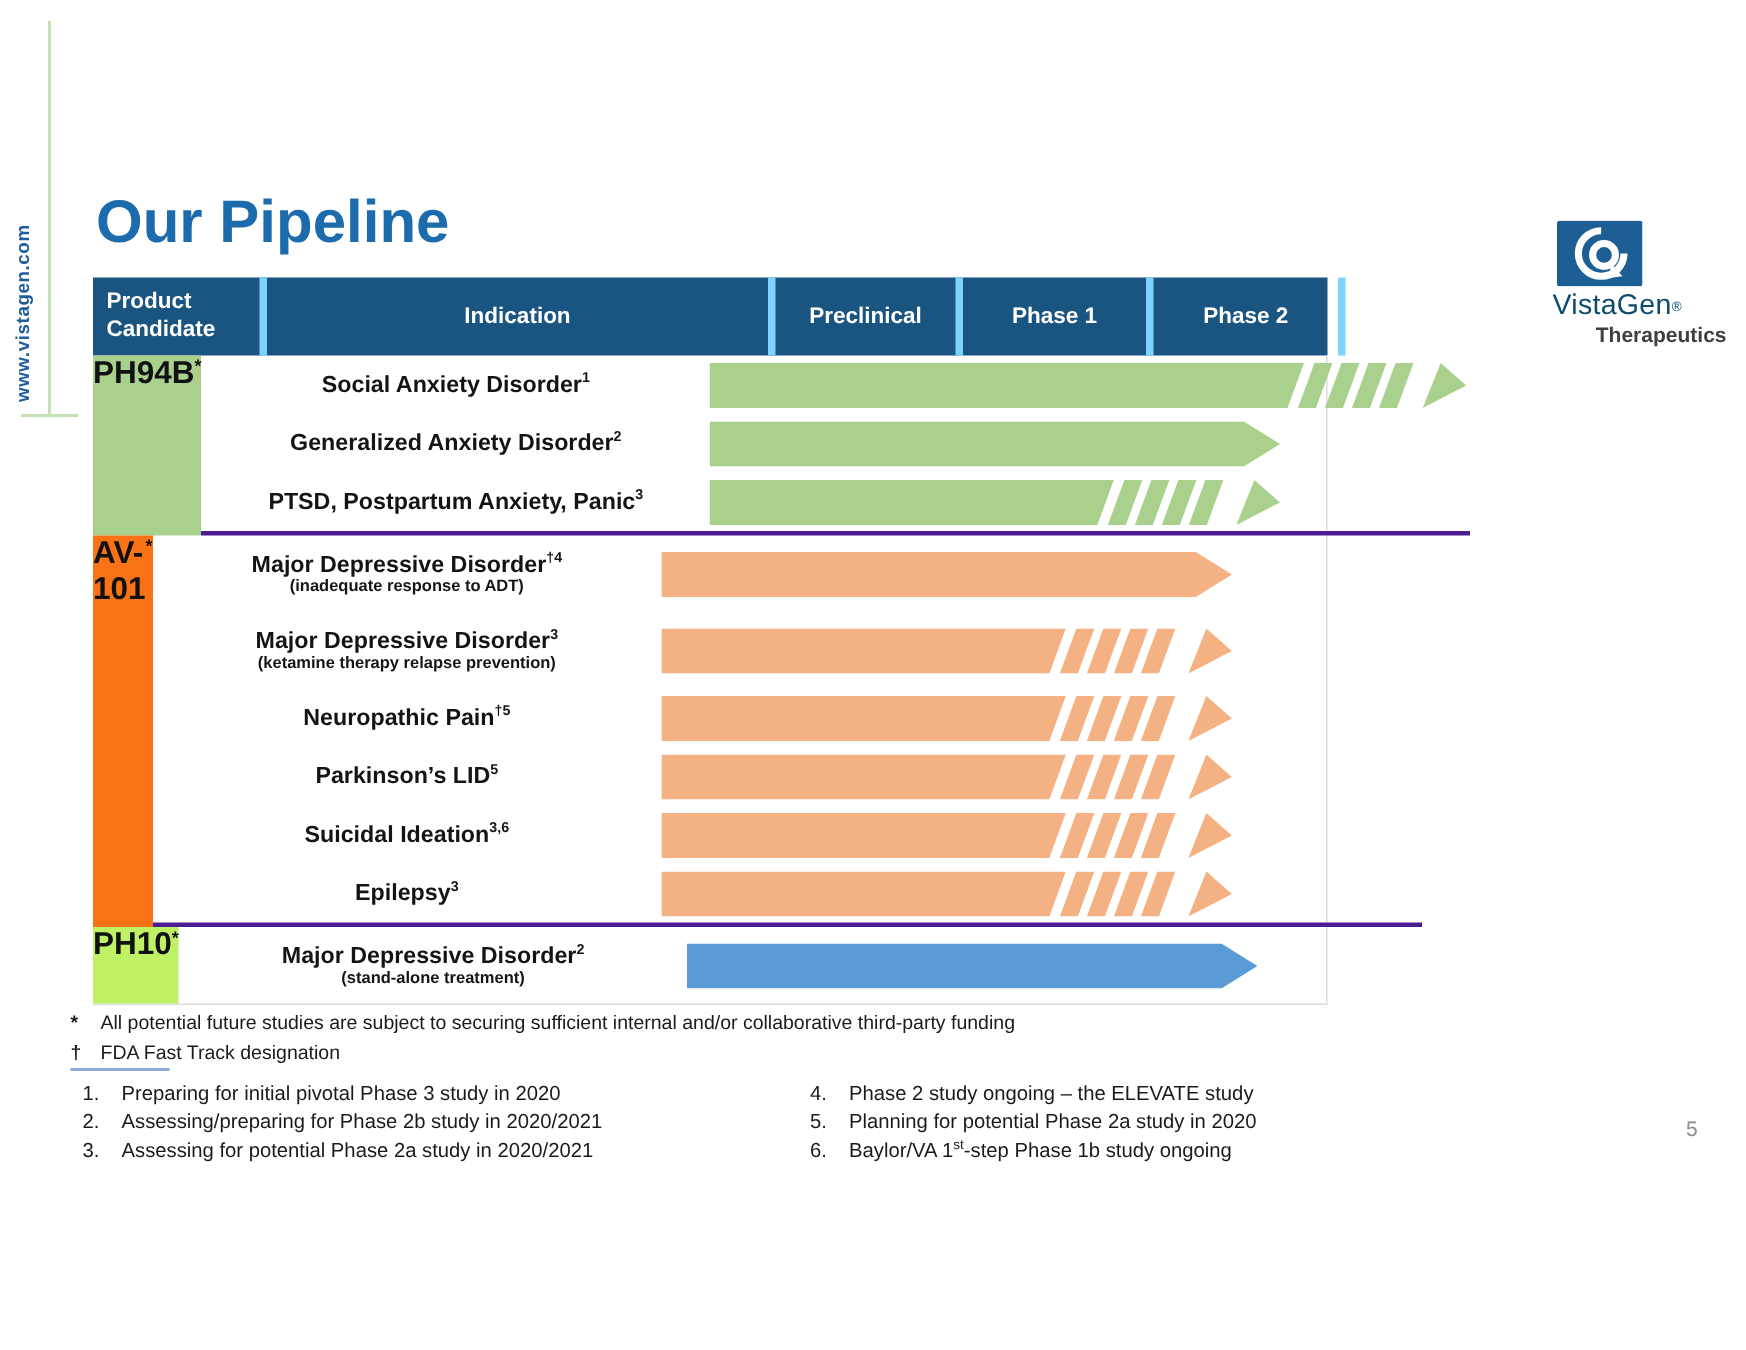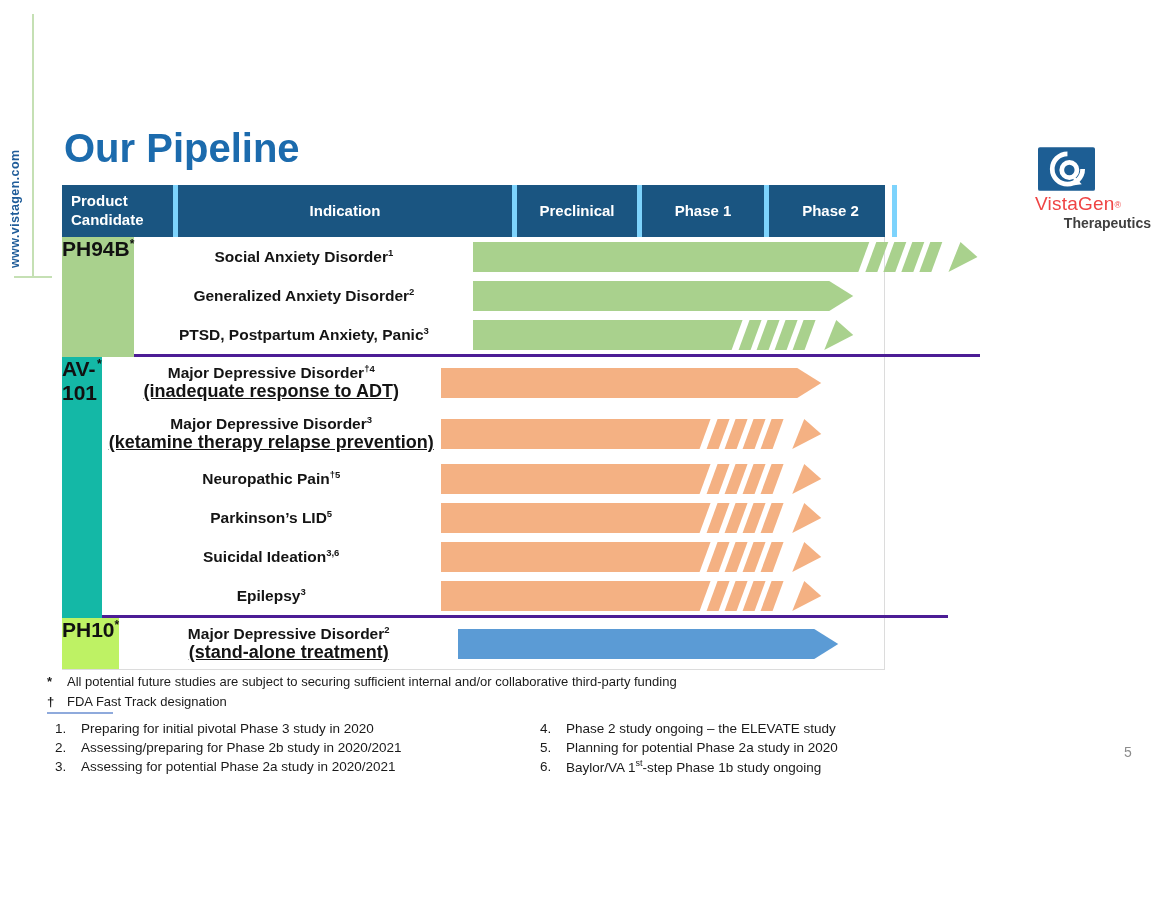--- a/index.html
+++ b/index.html
@@ -15,21 +15,21 @@
     text-decoration:none; white-space:nowrap;
   }
   .accent-line-v { position:absolute; left:32px; top:14px; width:2px; height:263px; background:#C5E0B4; }
   .accent-line-h { position:absolute; left:14px; top:276px; width:38px; height:2px; background:#C5E0B4; }
 
   .title { position:absolute; left:64px; top:126px; font-size:40px; font-weight:bold; color:#1C6BAD; }
 
   
   .logo { position:absolute; left:1035px; top:147px; width:116px; }
   .logo svg.mark { display:block; margin-left:3px; }
-  .logo-name { font-size:19px; color:#ef4444; margin-top:2px; letter-spacing:.2px; }
+  .logo-name { font-size:19px; color:#0c4a6e; margin-top:2px; letter-spacing:.2px; }
   .logo-name .reg { font-size:9px; vertical-align:2px; }
   .logo-tagline { font-size:14px; font-weight:bold; color:#3F3F3F; text-align:right; margin-top:0px; }
 
   
   .table { position:absolute; left:62px; top:185px; width:823px; }
   .thead {
     display:grid; grid-template-columns:111px 339px 125px 127px 128px 127px;
     background:#1A5581; height:52px;
   }
   .th { display:flex; align-items:flex-end; justify-content:center;
@@ -42,21 +42,21 @@
   .candidate-cell { width:111px; display:flex; align-items:flex-start; justify-content:center;
                     font-weight:bold; font-size:21px; color:#111; }
   .candidate-cell sup { font-size:12px; }
   .group-rows { width:846px; border-bottom:3px solid #4c1d95; }
   .group:last-child .group-rows { border-bottom:none; }
   .row { display:flex; align-items:center; height:39px; }
   .row.two-line { height:51px; }
   .indication { width:339px; text-align:center; font-weight:bold; color:#141414;
                 font-size:15.5px; line-height:1.12; }
   .indication sup { font-size:9.5px; }
-  .indication .sub { font-size:18px;text-decoration:underline; }
+  .indication .sub { font-size:11px; }
   .bars { width:507px; height:30px; }
   .bars svg { display:block; }
 
   
   .symnotes { position:absolute; left:47px; top:672px; width:1010px; font-size:13px; color:#1a1a1a; }
   .symnote { display:flex; line-height:1.5; }
   .symnote .sym { width:20px; font-weight:bold; }
   .blue-rule { position:absolute; left:47px; top:712px; width:66px; height:2px; background:#8FAADC; }
   .numnotes { position:absolute; left:55px; top:719px; width:960px; display:flex; font-size:13.5px; color:#1a1a1a; }
   .numcol { width:485px; }
@@ -140,21 +140,21 @@
                   <polygon points="283.57,30 294.57,0 306.57,0 295.57,30" fill="#A9D18D"></polygon>
                   <polygon points="301.57,30 312.57,0 324.57,0 313.57,30" fill="#A9D18D"></polygon>
                   <polygon points="319.57,30 330.57,0 342.57,0 331.57,30" fill="#A9D18D"></polygon>
                   <polygon points="363.25,0 380.25,15 351.25,30" fill="#A9D18D"></polygon>
                 </svg>
               </div>
             </div>
           </div>
         </div>
         <div class="group">
-          <div class="candidate-cell" style="background: #14b8a6;">
+          <div class="candidate-cell" style="background: #f97316;">
             <span>AV-101</span>
             <sup>*</sup>
           </div>
           <div class="group-rows">
             <div class="row two-line">
               <div class="indication"><span>Major Depressive Disorder<sup>†4</sup></span><div class="sub">(inadequate response to ADT)</div></div>
               <div class="bars">
                 <svg width="507" height="30" viewBox="0 0 507 30">
                   <polygon points="0,0 356.25,0 380.25,15 356.25,30 0,30" fill="#F4B183"></polygon>
                 </svg>

